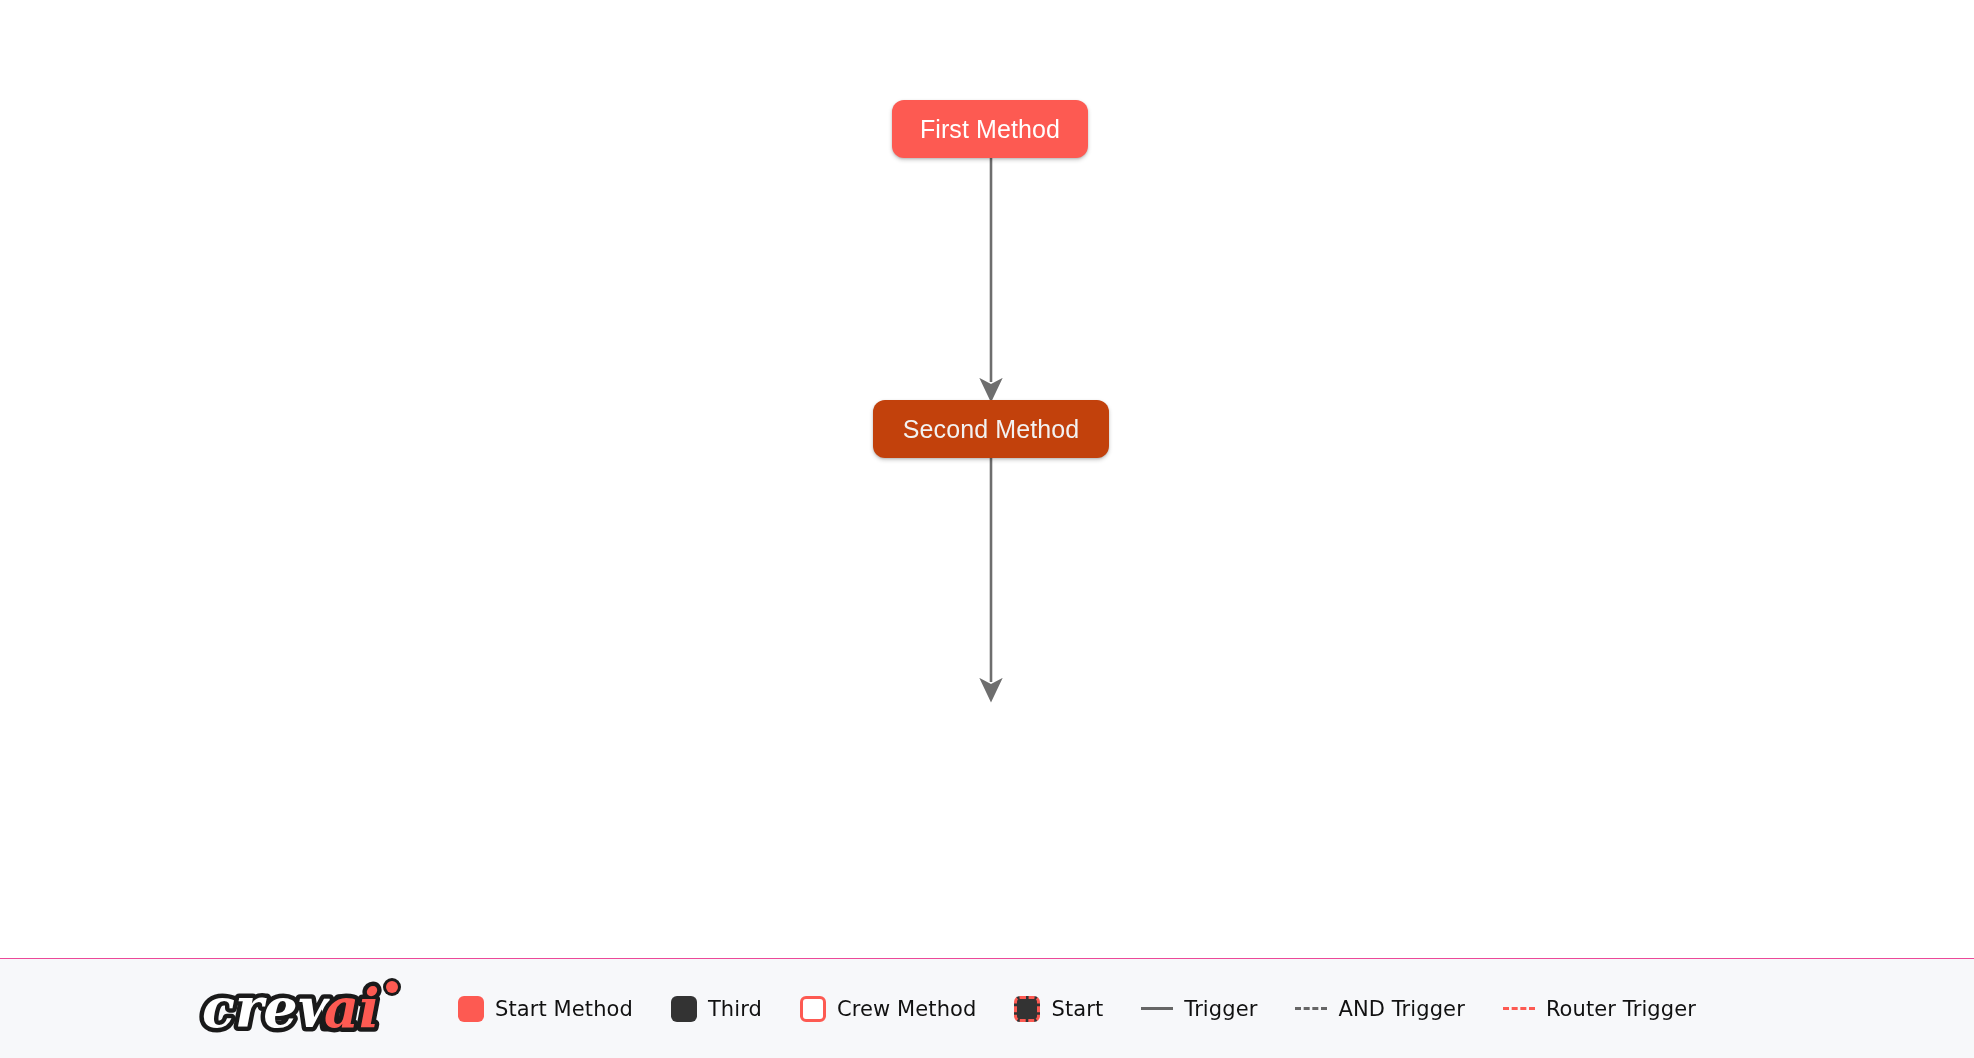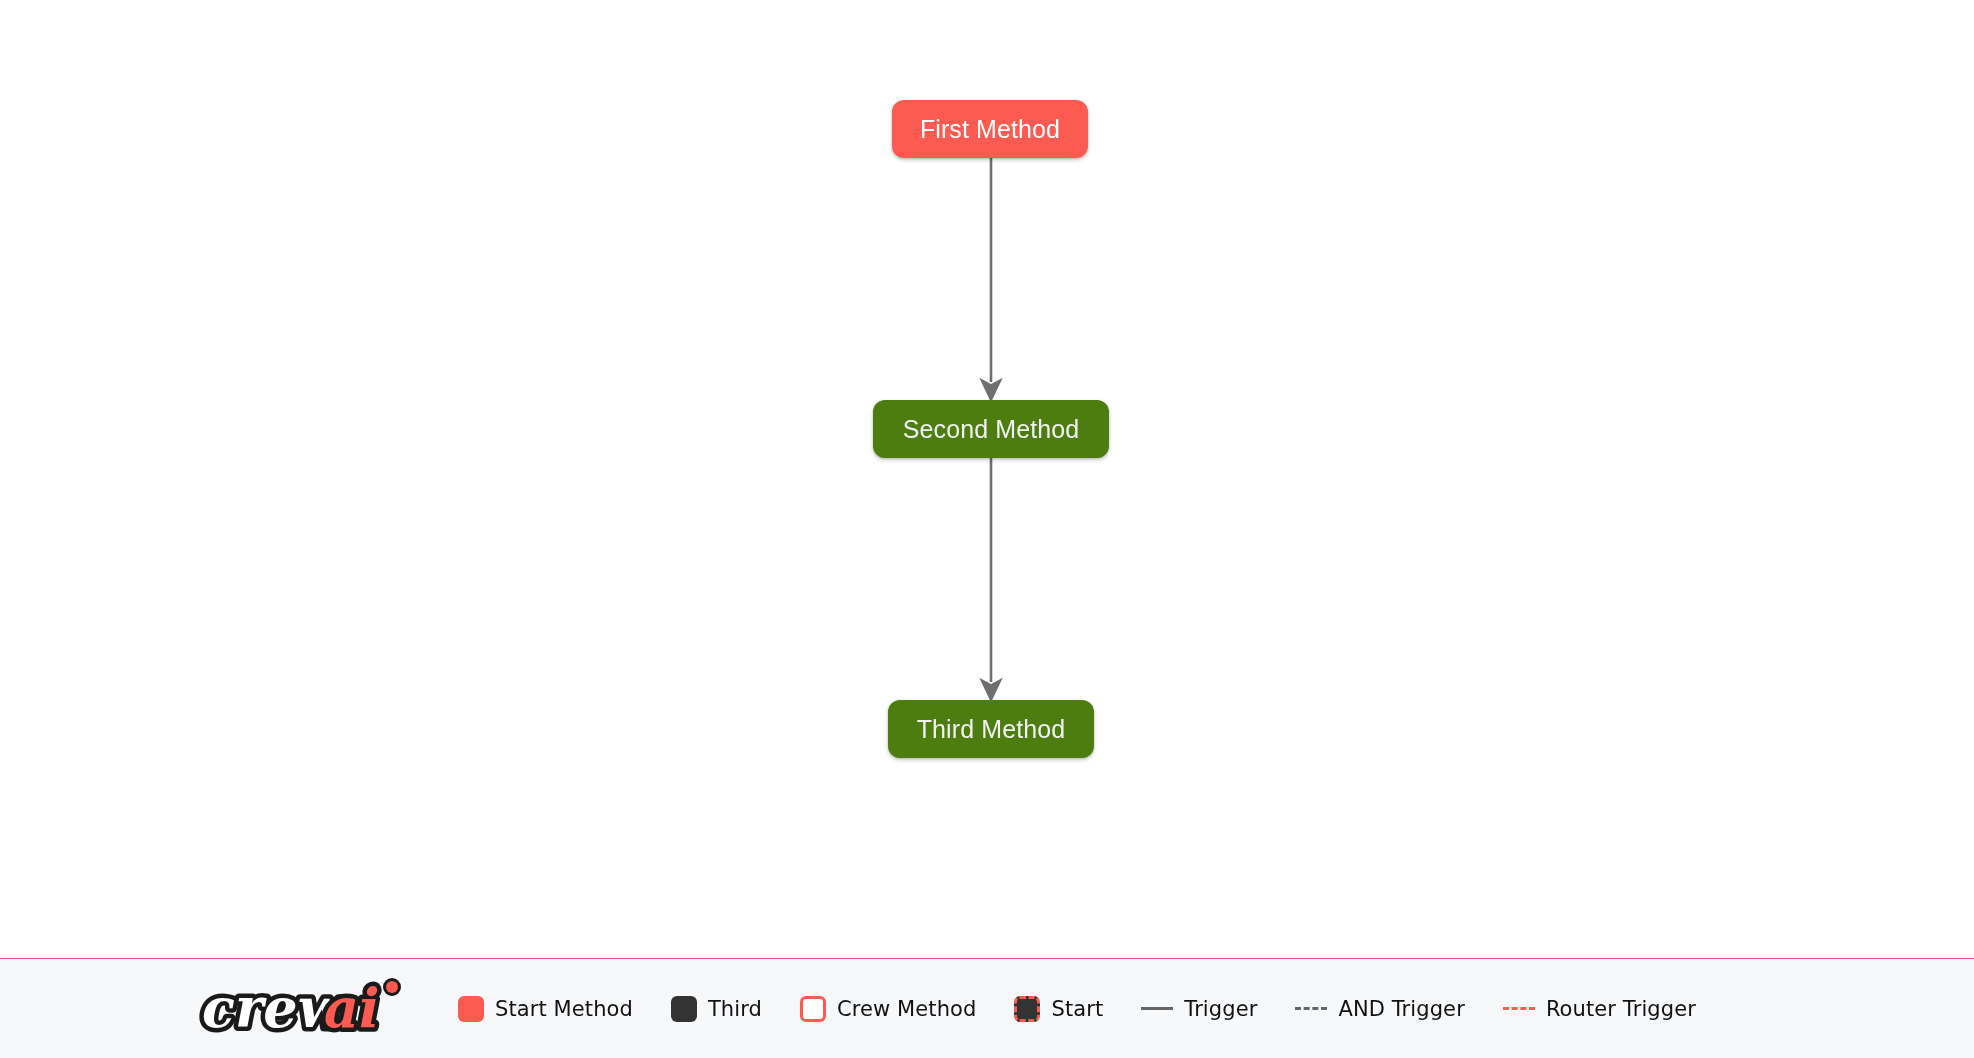--- a/index.html
+++ b/index.html
@@ -54,21 +54,21 @@
     white-space: nowrap;
     box-shadow: 0 2px 4px rgba(0,0,0,0.20), 0 1px 2px rgba(0,0,0,0.12);
   }
 
   .node-start {
     background: #fd5a52;
     color: #ffffff;
   }
 
   .node-method {
-    background: #4d7c0f;
+    background: #c2410c;
     color: #f2f2f2;
     text-align: center;
   }
 
   
   #legend {
     position: absolute;
     left: 0;
     top: 958px;
     width: 1974px;
@@ -161,23 +161,20 @@
     </svg>
 
     <div class="node node-start" style="left:892px; top:100px; width:196px; height:58px;">
       <span>First Method</span>
     </div>
 
     <div class="node node-method" style="left:873px; top:400px; width:236px; height:58px;">
       <span>Second Method</span>
     </div>
 
-    <div class="node node-method" style="left:888px; top:700px; width:206px; height:58px;">
-      <span>Third Method</span>
-    </div>
 
   </div>
 
   <div id="legend">
 
     <svg id="legend-logo" viewBox="0 0 222 72" xmlns="http://www.w3.org/2000/svg">
       <g font-family="'DejaVu Serif', serif" font-size="54" font-style="italic" font-weight="700">
         <text x="6" y="54" fill="#1a1a1a" stroke="#1a1a1a" stroke-width="9" stroke-linejoin="round" paint-order="stroke">crew</text>
         <text x="6" y="54" fill="#ffffff">crew</text>
         <text x="128" y="54" fill="#1a1a1a" stroke="#1a1a1a" stroke-width="9" stroke-linejoin="round" paint-order="stroke">ai</text>

